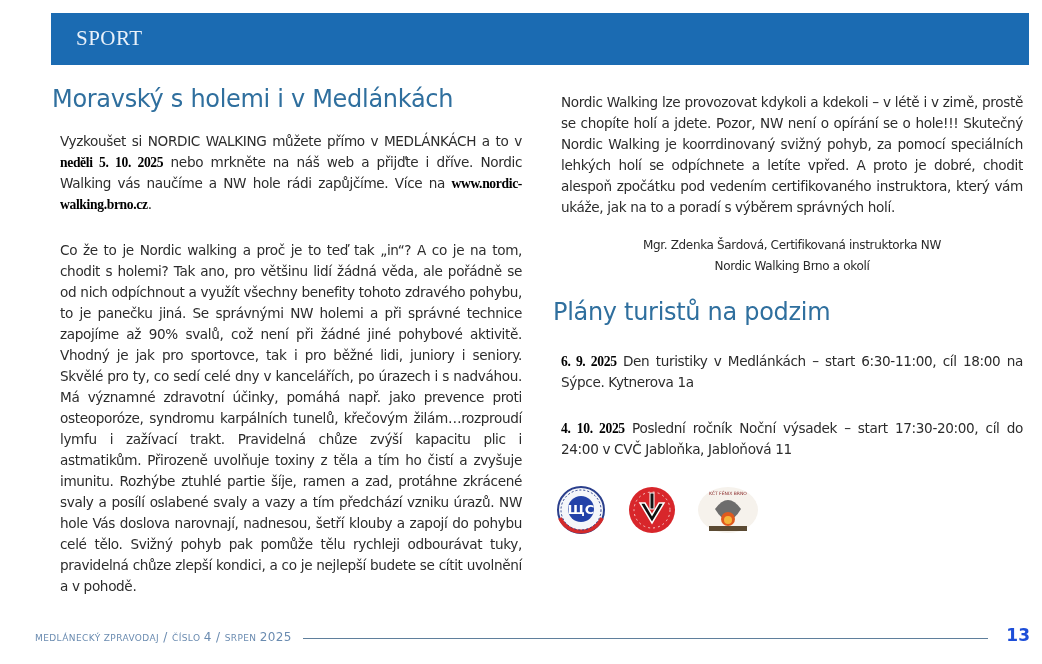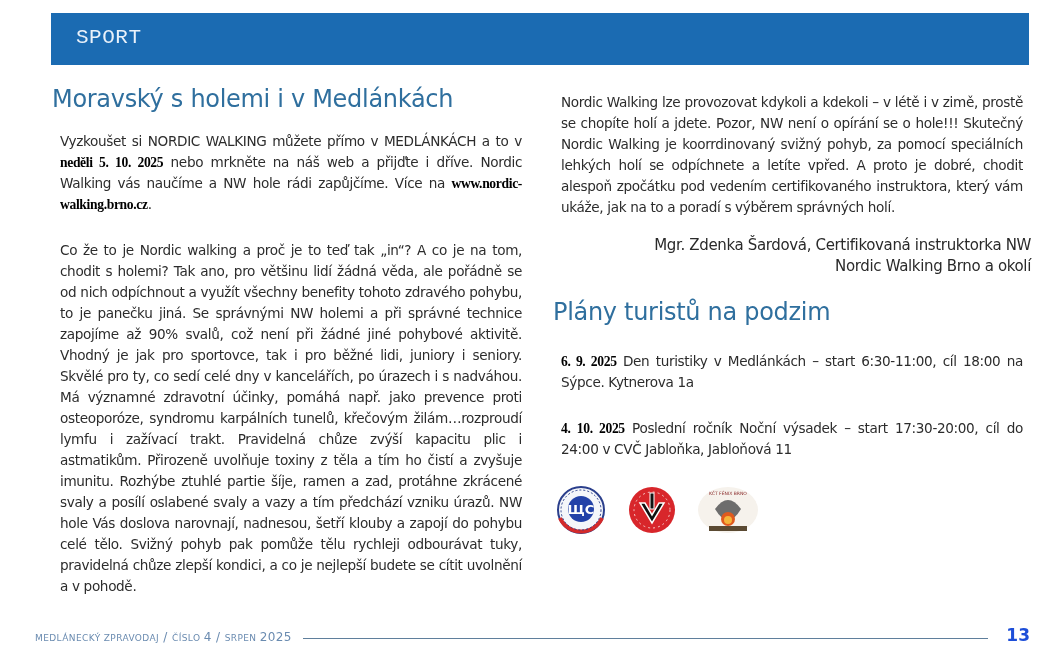--- a/index.html
+++ b/index.html
@@ -6,41 +6,41 @@
     body {
       width: 1042px; height: 664px; position: relative; overflow: hidden;
       font-family: "DejaVu Sans", sans-serif; color: #2a2a2a;
     }
     .header-bar {
       position: absolute; left: 51px; top: 13px; width: 978px; height: 52px;
       background: #1b6bb2;
     }
     .header-bar .label {
       position: absolute; left: 25px; top: 13px;
-      font-family: Liberation Mono, monospace; font-weight: 300;
+      font-family: Liberation Serif, serif; font-weight: 300;
       font-size: 21px; letter-spacing: 0.5px; color: #e9f1fa;
     }
     .col {
       position: absolute; top: 82px;
     }
     .col-left { left: 52px; width: 478px; }
     .col-right { left: 553px; width: 478px; }
     h1.article-title {
       margin: 0; font-weight: normal;
       font-family: "DejaVu Sans", sans-serif;
       font-size: 24px; color: #2f6f9e; letter-spacing: -0.3px;
       line-height: 34px;
     }
     p {
       margin: 8px; font-size: 13.6px; line-height: 21px; text-align: justify;
       letter-spacing: -0.35px; color: #2c2c2c;
     }
     .gap { height: 9px; }
     b { font-weight: bold; color: #000000; font-family: Liberation Serif, serif; }
-    .signature { text-align: right; font-size: 15px; line-height: 21px; letter-spacing: -0.35px; }
+    .signature { text-align: center; font-size: 12px; line-height: 21px; letter-spacing: -0.35px; }
     .logos { display: flex; gap: 15px; margin-top: 8px; align-items: center; }
     .logo { width: 56px; height: 50px; }
     .footer {
       position: absolute; left: 35px; top: 628px; width: 995px; height: 20px;
     }
     .footer .pub {
       position: absolute; left: 0; top: 2px;
       font-size: 9px; letter-spacing: 0.4px; color: #6a8bb0; text-transform: uppercase;
     }
     .footer .pub .big { font-size: 12px; text-transform: none; }

